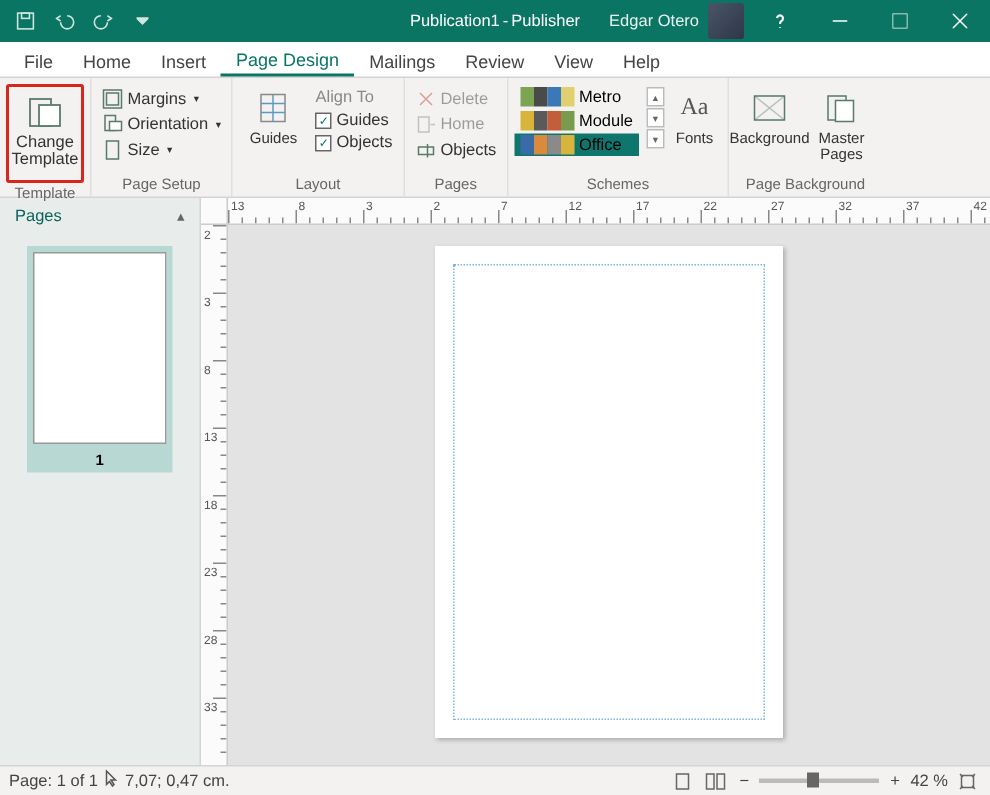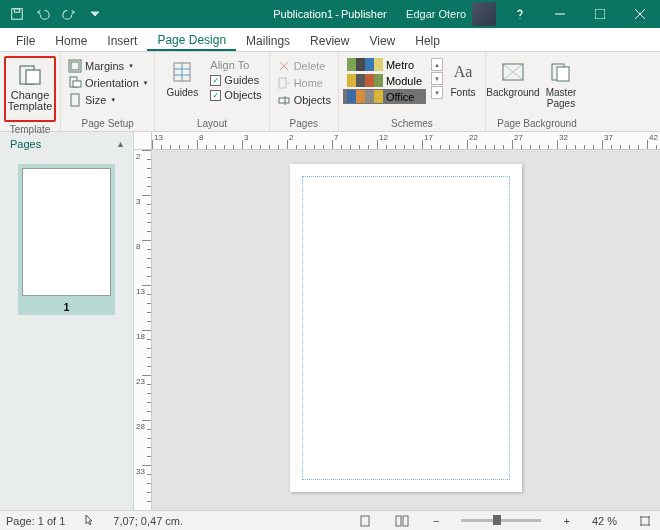--- a/index.html
+++ b/index.html
@@ -26,21 +26,21 @@
 .bigbtn .icon{width:28px;height:26px;display:flex;align-items:center;justify-content:center}
 .bigbtn .lbl{font-size:10px;line-height:11px;color:#333;margin-top:2px}
 .hl{border:2px solid #d9261c;border-radius:2px;padding:1px}
 .smallcol{display:flex;flex-direction:column;gap:1px;padding-top:2px}
 .smallbtn{display:flex;align-items:center;gap:3px;padding:1px 3px;cursor:pointer;color:#333;font-size:10px;white-space:nowrap}
 .smallbtn.disabled{opacity:.45}
 .smallbtn .micon{width:14px;height:14px;display:flex;align-items:center;justify-content:center}
 .checkbox{width:11px;height:11px;border:1px solid #666;display:inline-flex;align-items:center;justify-content:center;font-size:8px;color:#0a7562;background:#fff}
 .schemes{display:flex;flex-direction:column;gap:1px;padding-top:1px}
 .sch-row{display:flex;align-items:center;gap:3px;padding:1px 4px;cursor:pointer;font-size:10px}
-.sch-row.sel{background:#737373}
+.sch-row.sel{background:#0f766e}
 .swatch{width:36px;height:13px;display:flex}
 .swatch span{flex:1}
 .dd{width:12px;display:flex;flex-direction:column;gap:1px;margin-left:3px;padding-top:2px}
 .ddb{height:13px;border:1px solid #bbb;background:#fff;cursor:pointer;display:flex;align-items:center;justify-content:center;font-size:7px;color:#666}
 .workspace{display:flex;height:378px}
 .panel{width:134px;background:#e8edec;border-right:1px solid #d4d4d4;display:flex;flex-direction:column}
 .panel-hdr{padding:6px 10px;font-size:15px;color:#0a635a;display:flex;align-items:flex-start;justify-content:space-between}
 .panel-hdr .chev{font-size:10px;color:#666;cursor:pointer}
 .thumb-wrap{padding:8px 18px}
 .thumb{padding:4px;background:#b8d9d3}
@@ -49,21 +49,21 @@
 .canvas-area{flex:1;display:flex;flex-direction:column;background:#a3a3a3}
 .ruler-h{height:18px;background:#fbfbfb;border-bottom:1px solid #ccc;display:flex;margin-left:18px;overflow:hidden}
 .ruler-corner{width:18px;height:18px;background:#fbfbfb;border-right:1px solid #ccc;border-bottom:1px solid #ccc;position:absolute}
 .rh-wrap{position:relative}
 .canvas-row{flex:1;display:flex;overflow:hidden}
 .ruler-v{width:18px;background:#fbfbfb;border-right:1px solid #ccc;overflow:hidden}
 .canvas{flex:1;background:#e3e3e3;display:flex;align-items:flex-start;justify-content:center;padding:14px 0;overflow:hidden}
 .page{width:232px;height:328px;background:#fff;box-shadow:1px 1px 3px rgba(0,0,0,.25);position:relative}
 .page-margin{position:absolute;inset:12px;border:1px dotted #7ab8e0}
 .rlabel{font-size:8px;color:#555;position:absolute}
-.status{height:20px;background:#f3f2f1;border-top:1px solid #d4d4d4;display:flex;align-items:center;padding:0 6px;gap:19px;font-size:10px;color:#444}
+.status{height:20px;background:#f3f2f1;border-top:1px solid #d4d4d4;display:flex;align-items:center;padding:0 6px;gap:4px;font-size:10px;color:#444}
 .status .spacer{flex:1}
 .zoom-slider{width:80px;height:3px;background:#bbb;position:relative}
 .zoom-slider .handle{width:8px;height:10px;background:#666;position:absolute;left:32px;top:-4px}
 .sbtn{cursor:pointer;padding:0 3px}
 .viewbtn{width:18px;height:16px;border:1px solid transparent;display:flex;align-items:center;justify-content:center;cursor:pointer}
 </style>
 </head>
 <body>
 
 <div class="titlebar">

